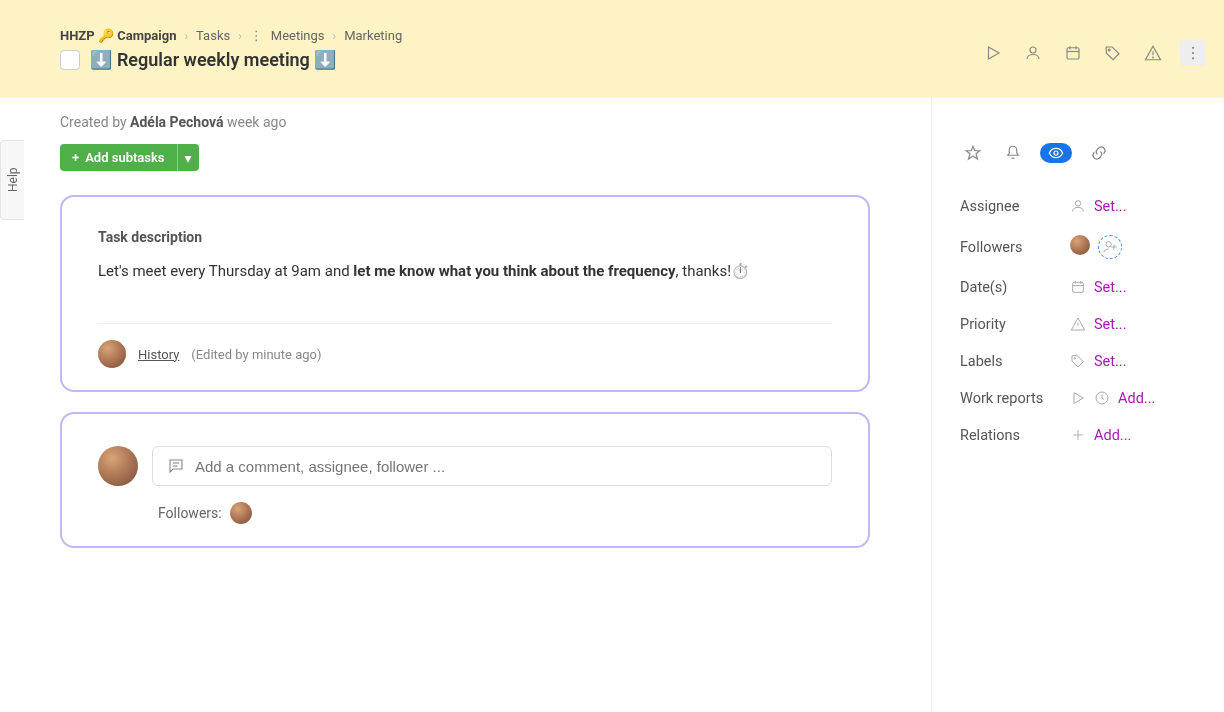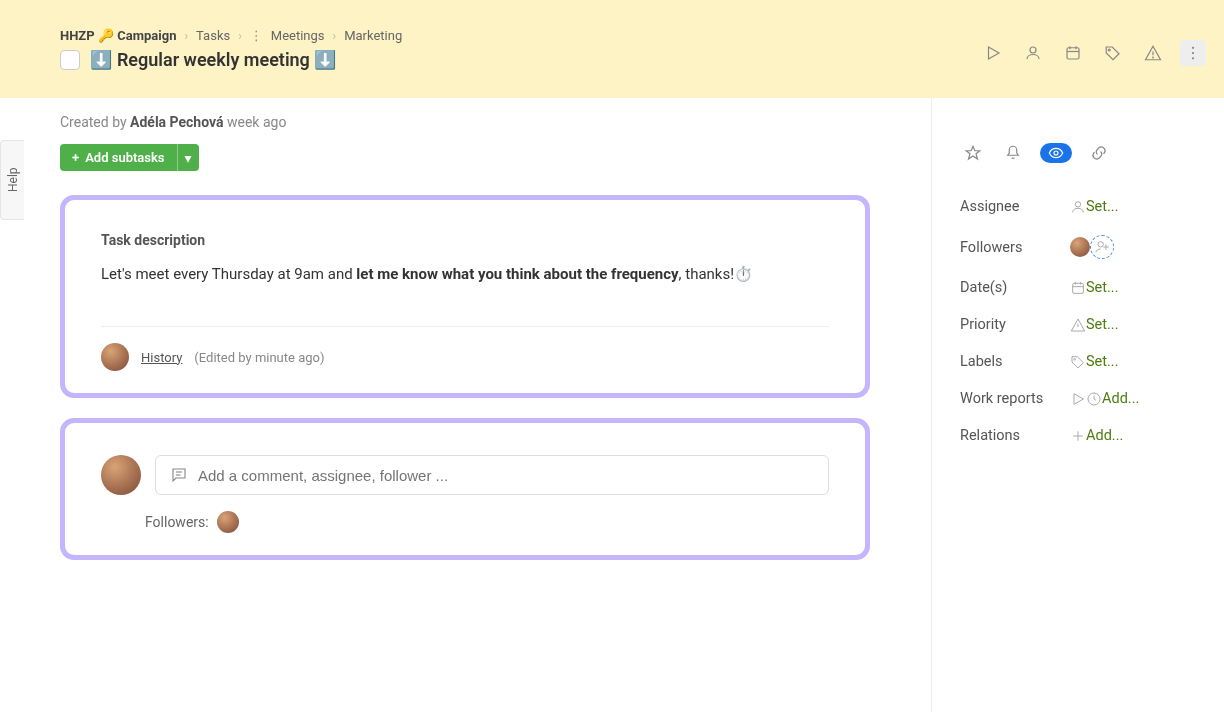--- a/index.html
+++ b/index.html
@@ -178,21 +178,21 @@
       justify-content: center;
       border-left: 1px solid rgba(255,255,255,.35);
       border-radius: 0 4px 4px 0;
       cursor: pointer;
     }
     .subtasks-btn .plus, .subtasks-dropdown .caret {
       color: #fff;
     }
     
     .card {
-      border: 5px solid #c4b5fd;
+      border: 2px solid #c4b5fd;
       border-radius: 14px;
       padding: 32px 36px 22px 36px;
       margin-bottom: 20px;
       background: #fff;
     }
     .card-title {
       font-weight: 700;
       color: #555;
       margin-bottom: 14px;
     }
@@ -275,21 +275,21 @@
     }
     .comment-input svg {
       width: 18px;
       height: 18px;
       stroke: #888;
       fill: none;
       stroke-width: 1.5;
     }
     .followers-row {
       margin-top: 16px;
-      margin-left: 44px;
+      margin-left: 60px;
       display: flex;
       align-items: center;
       gap: 8px;
       color: #666;
       font-size: 14px;
     }
     
     .sidebar {
       flex: 1;
       padding: 18px 28px;
@@ -319,22 +319,23 @@
       padding: 10px 0;
       color: #555;
       font-size: 14.5px;
     }
     .sidebar-row .label {
       width: 110px;
       color: #555;
     }
     .sidebar-row .value {
       display: flex;
-      align-items: center;
-      color: #4d7c0f;
+      align-items: flex-start;
+      gap: 8px;
+      color: #a21caf;
     }
     .sidebar-row .value svg {
       width: 16px;
       height: 16px;
       stroke: #aaa;
       fill: none;
       stroke-width: 1.5;
     }
     .add-follower-btn {
       width: 24px;

